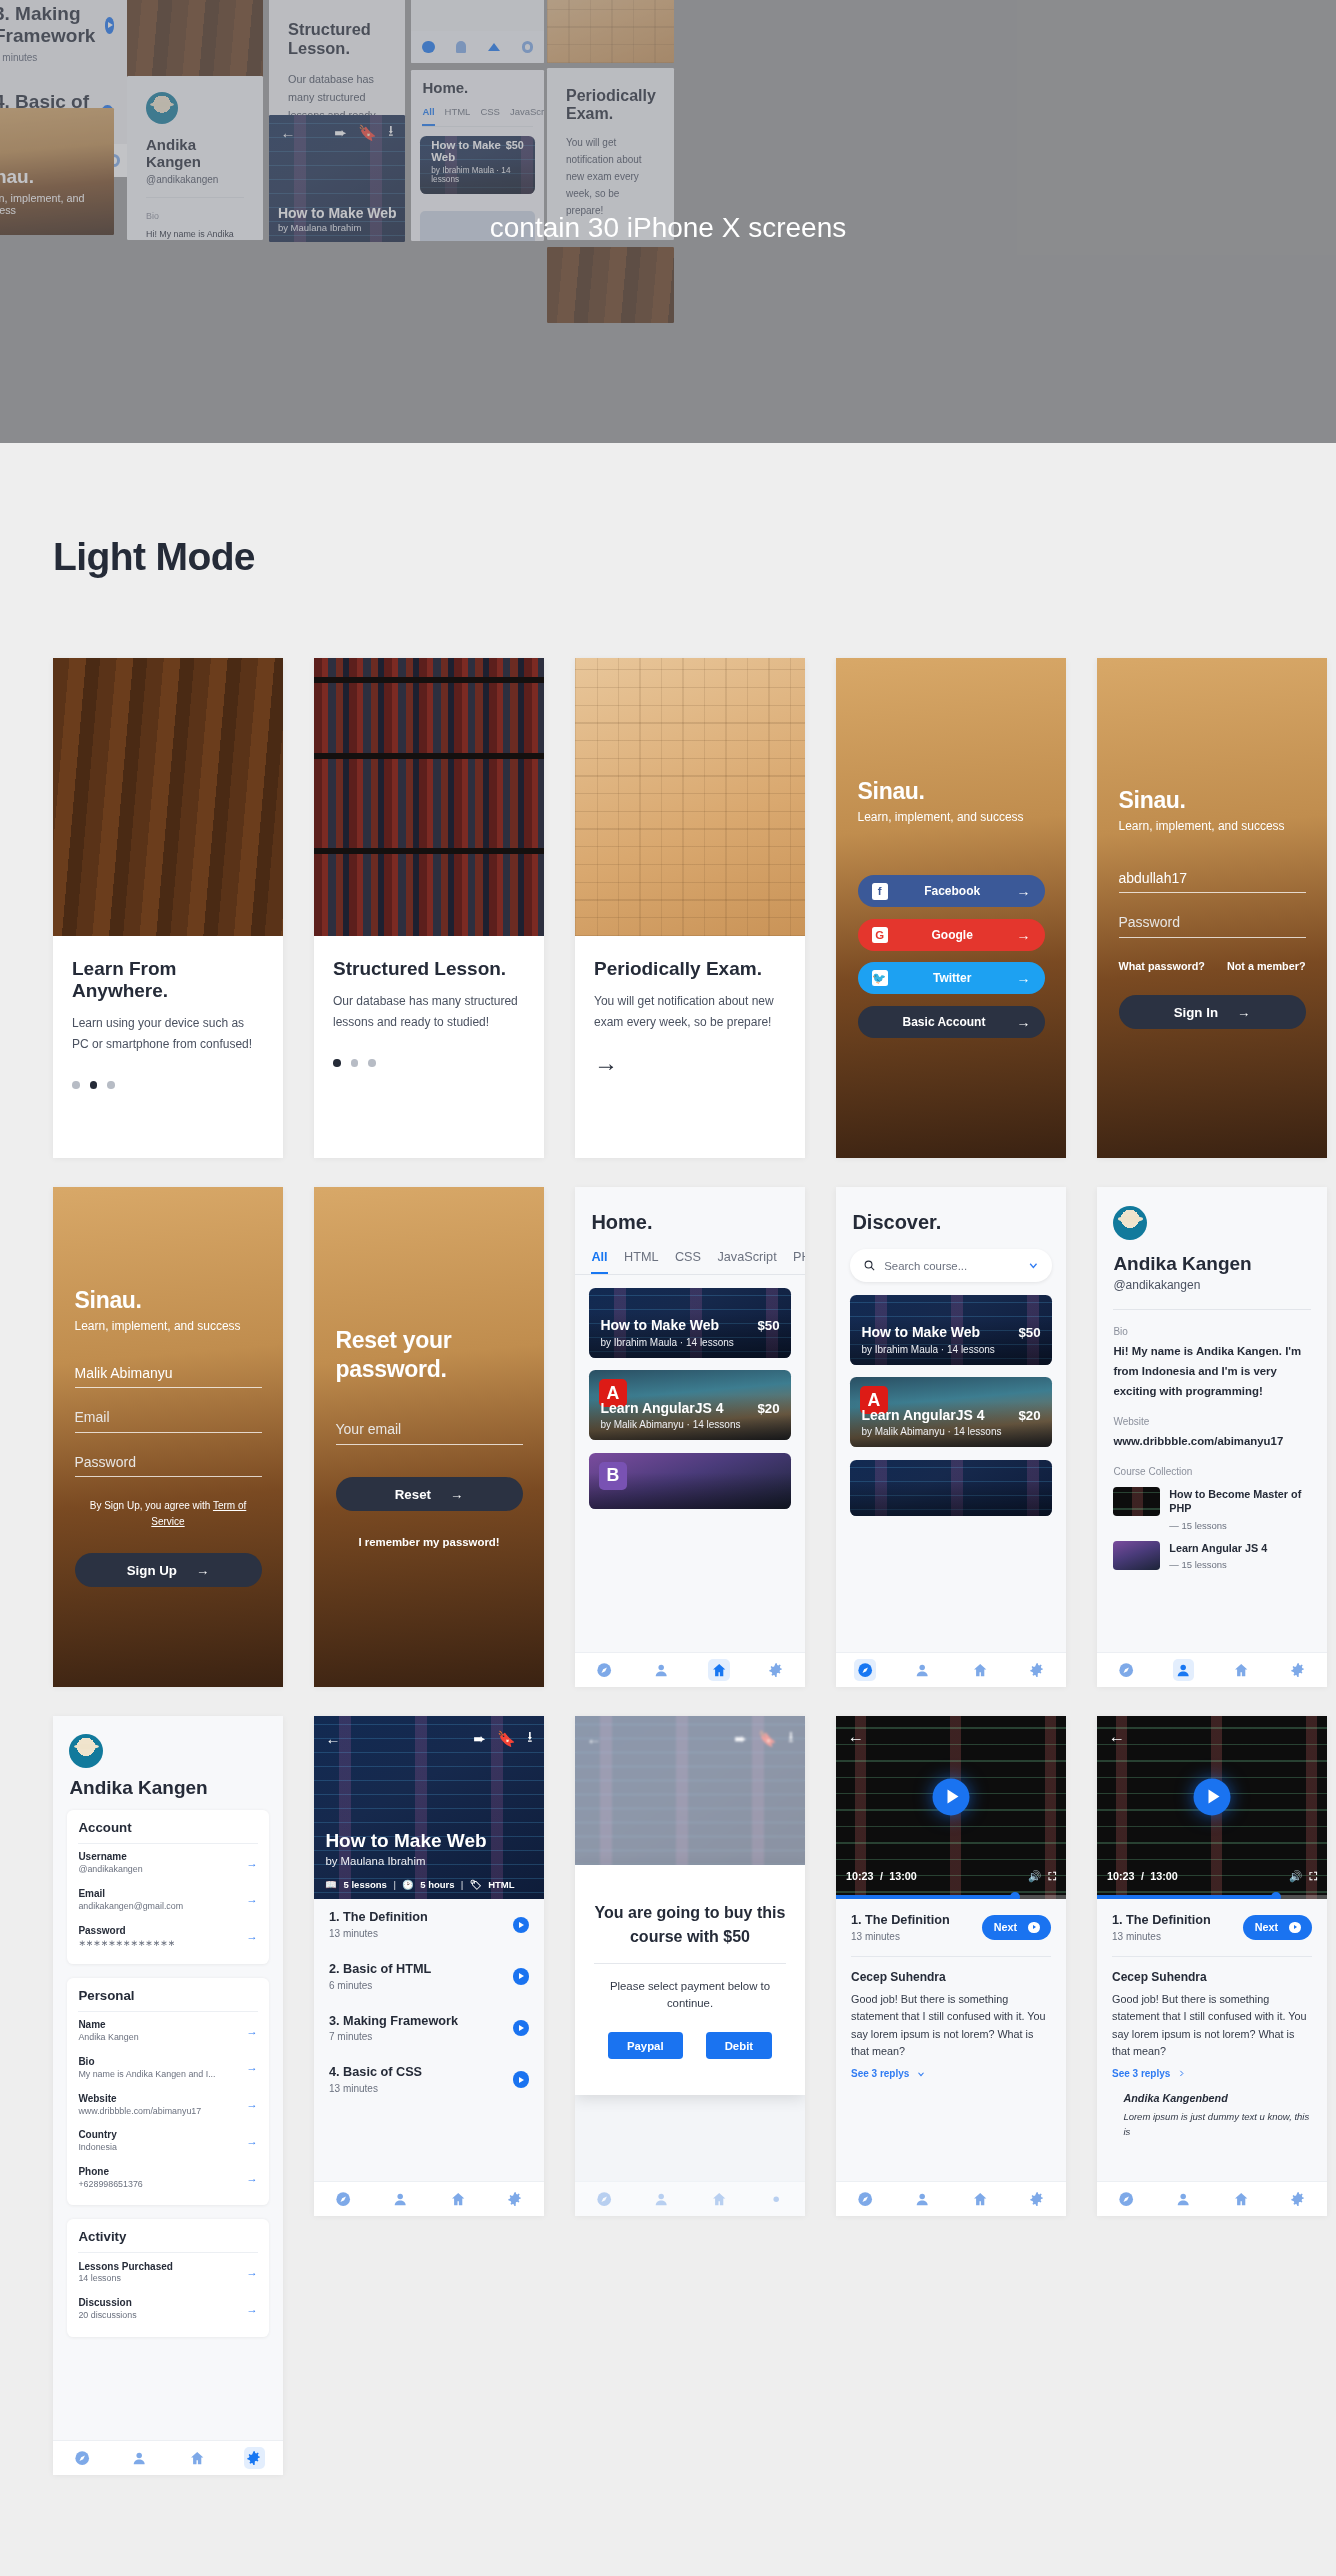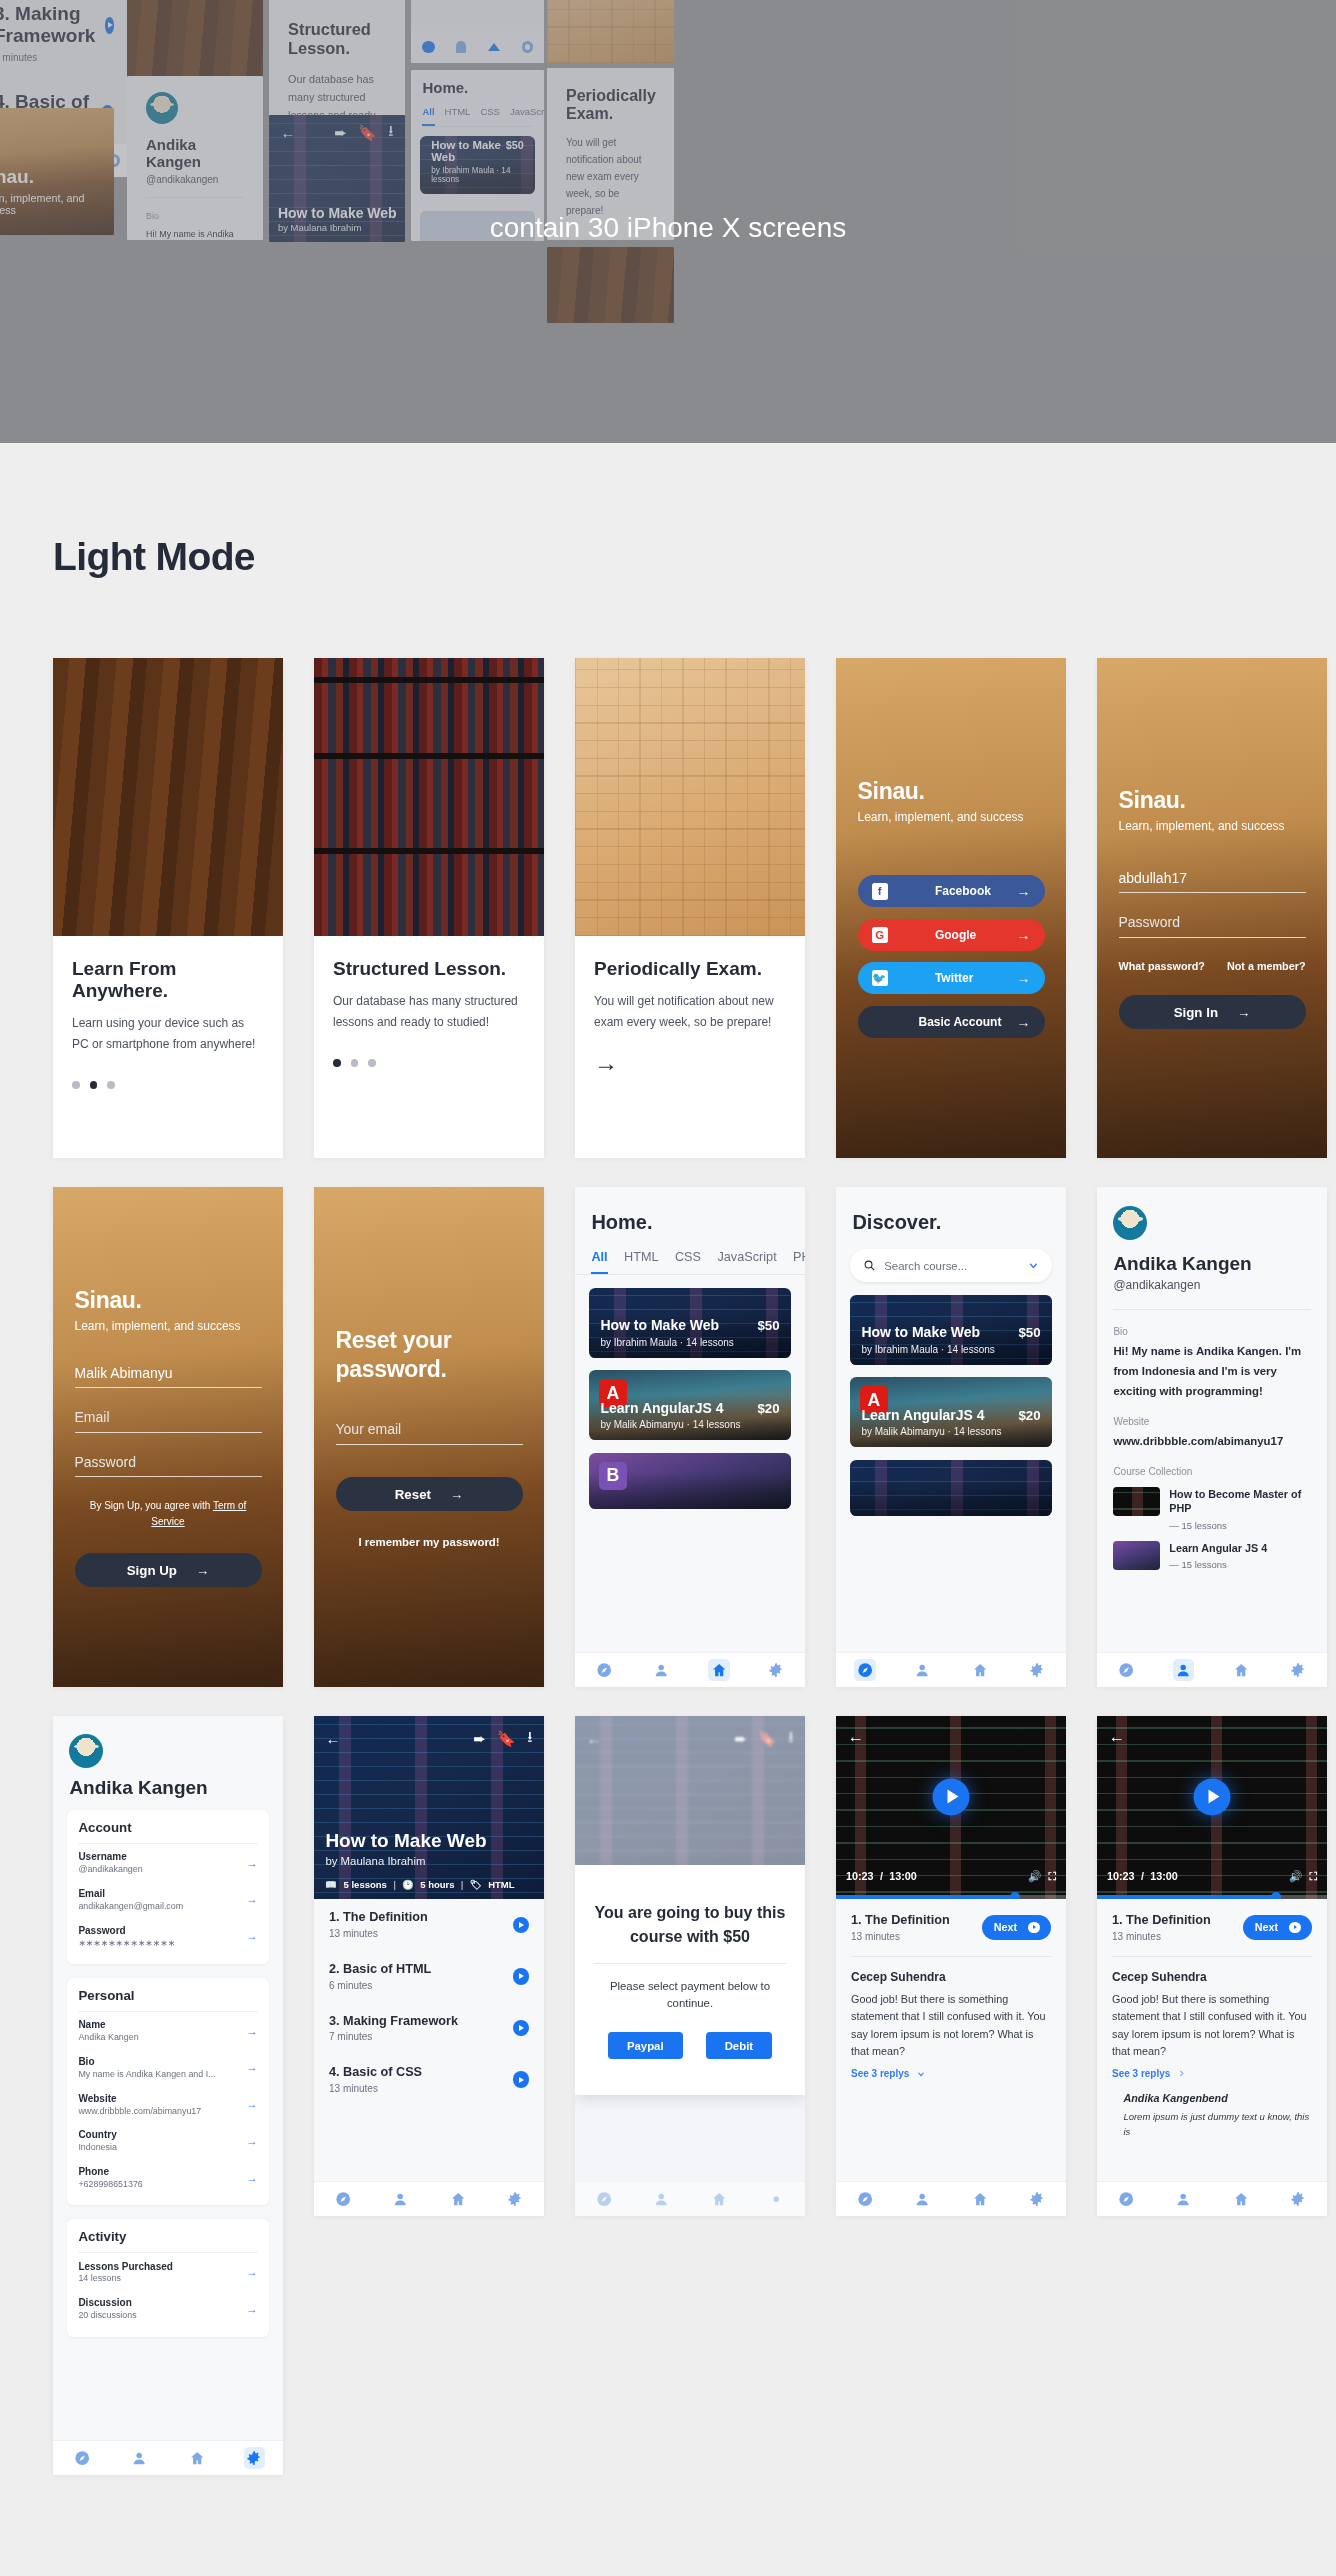--- a/index.html
+++ b/index.html
@@ -129,21 +129,21 @@
   .auth-bg { position:absolute; inset:0; }
   .auth-content { position:absolute; inset:0; padding:0 21.5px; color:#fff;
      display:flex; flex-direction:column; justify-content:center; }
   .brand { font-size:23px; font-weight:bold; letter-spacing:-0.3px; }
   .brand-sub { font-size:12px; margin-top:5px; font-weight:400; }
   .social-list { margin-top:51px; display:flex; flex-direction:column; gap:11.4px; }
   .social-btn {
     height:32px; border-radius:16px; display:flex; align-items:center;
     padding:0 14px; color:#fff; font-size:12px; font-weight:bold;
   }
-  .social-btn .sname { flex:1; text-align:left;padding-left:47px; }
+  .social-btn .sname { flex:1; text-align:center; }
   .social-btn .sarrow { font-size:14px; }
   .sb-fb { background:#3b5998; }
   .sb-go { background:#e4362d; }
   .sb-tw { background:#1da1f2; }
   .sb-sn { background:#2b3242; }
   .sicon {
     width:16.4px; height:16.4px; border-radius:2.5px; background:#fff;
     display:flex; align-items:center; justify-content:center;
     font-weight:bold; font-size:11.4px; flex:0 0 auto;
   }
@@ -439,21 +439,21 @@
 <div class="section-title">Light Mode</div>
 
 <div class="grid">
 
   <div class="row" style="margin-left:53px;gap:31px">
 
     <div class="phone">
       <div class="onb-img ph-wood"></div>
       <div class="onb-body">
         <div class="onb-h">Learn From Anywhere.</div>
-        <div class="onb-p">Learn using your device such as PC or smartphone from anywhere!</div>
+        <div class="onb-p">Learn using your device such as PC or smartphone from confused!</div>
         <div class="dots">
           <div class="dot"></div>
           <div class="dot active"></div>
           <div class="dot"></div>
         </div>
       </div>
     </div>
 
     <div class="phone">
       <div class="onb-img ph-books"></div>

